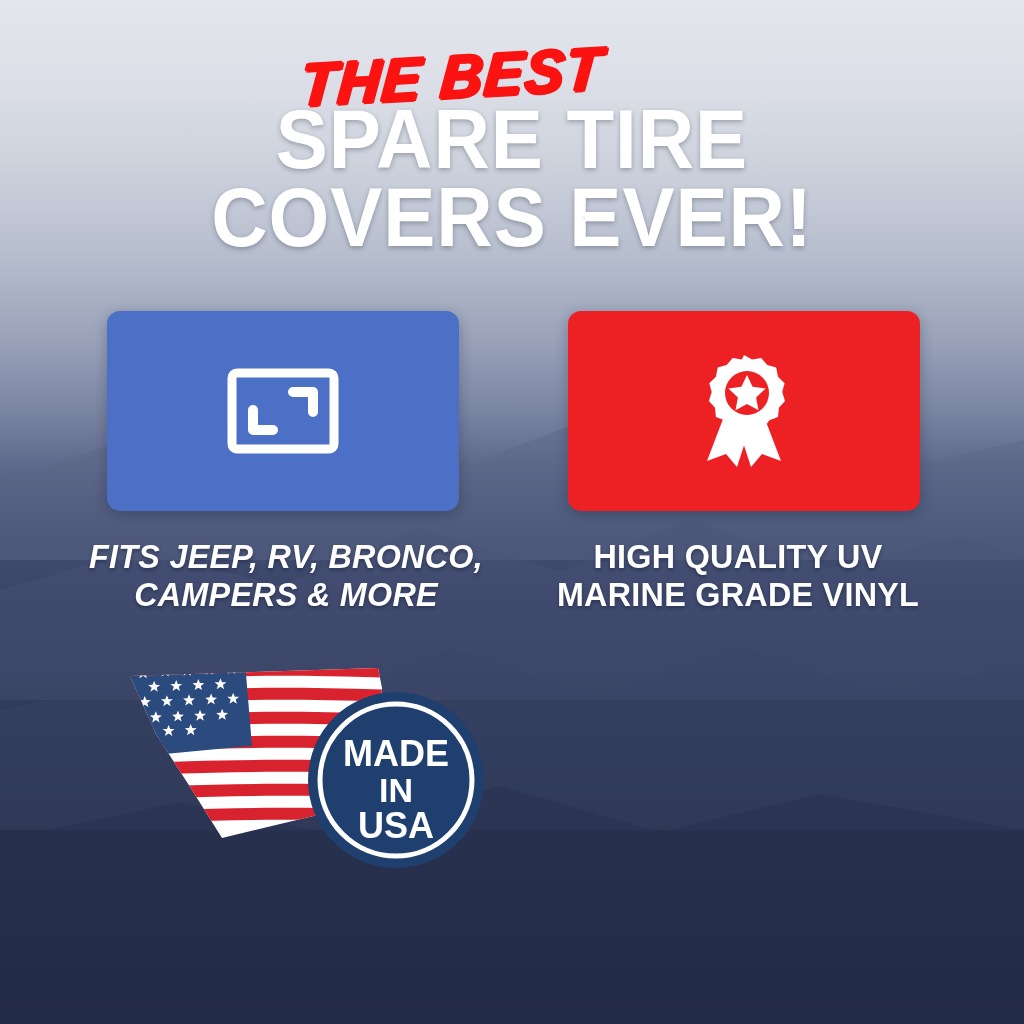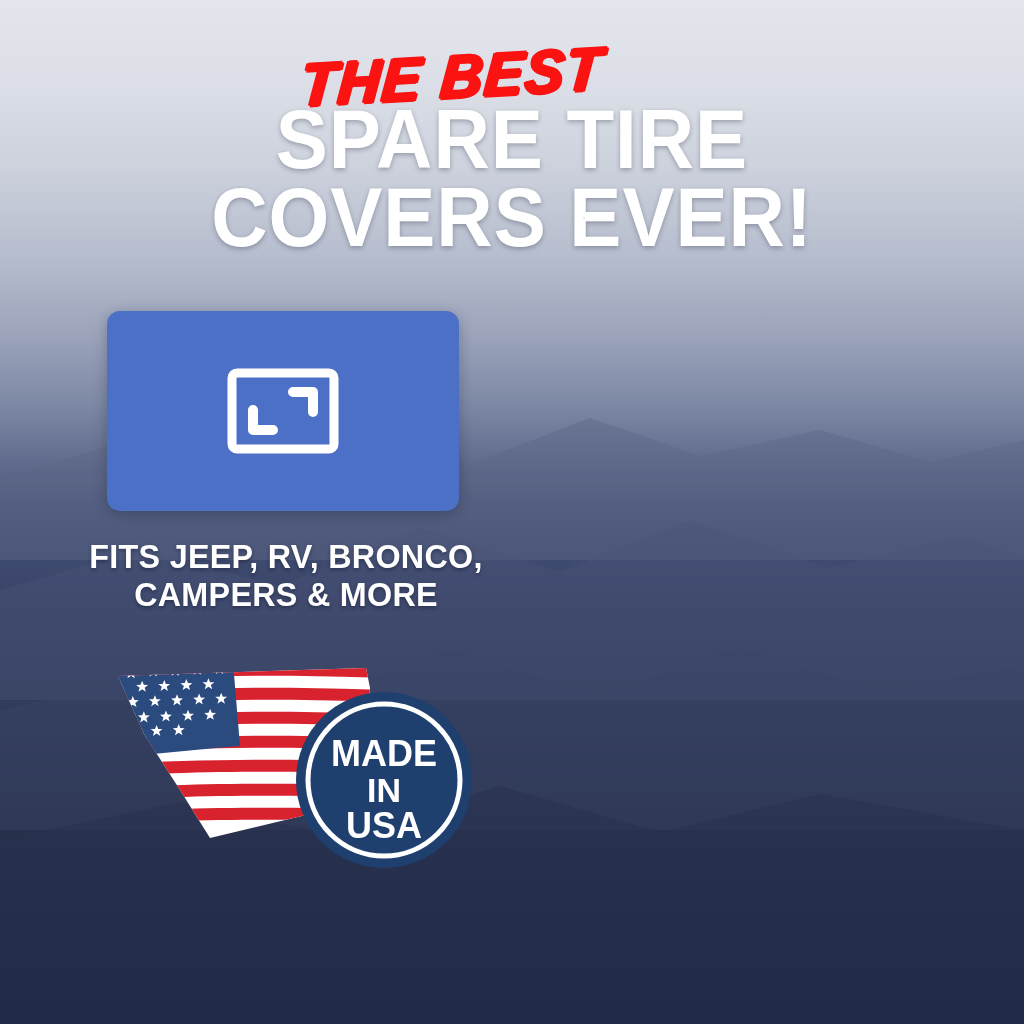--- a/index.html
+++ b/index.html
@@ -117,39 +117,39 @@
     font-family:"Liberation Sans Narrow","Liberation Sans", sans-serif;
     font-weight:bold;
     font-size:34px;
     line-height:1.12;
     letter-spacing:0.3px;
     transform:scaleX(0.95);
     text-shadow:0 2px 4px rgba(16,22,44,.45);
   }
 
   
-  #feature-fits     { left:0;    top:311px; width:572px; }
+  #feature-fits     { left:0;    top:311px; width:572px;font-style:italic; }
   #feature-quality  { left:452px;top:311px; width:572px; }
   #feature-usa      { left:0;    top:660px; width:520px; }
   #feature-lasting  { left:452px;top:675px; width:572px; }
 
   #feature-fits    .card,
   #feature-quality .card,
   #feature-lasting .card { width:352px; height:200px; }
 
   #feature-fits    .card { margin-left:107px; background:#4c70c6; }
   #feature-quality .card { margin-left:116px; background:#ed2024; }
   #feature-lasting .card { margin-left:116px; background:#4c70c6; }
 
   #feature-fits    .caption { width:572px; }
   #feature-quality .caption { width:572px; margin-left:0; }
   #feature-lasting .caption { width:572px; margin-top:30px; }
 
   
-  #usa-art { position:relative; width:520px; height:210px; margin-left:4px; }
+  #usa-art { position:relative; width:520px; height:210px; margin-left:16px; }
   #flag-svg { position:absolute; left:110px; top:2px; }
   #badge-svg { position:absolute; left:290px; top:30px; }
 </style>
 </head>
 <body>
 
 <div id="poster">
 
   <div class="ridge" id="ridge-far">
     <svg viewBox="0 0 1024 230" preserveAspectRatio="none">
@@ -193,20 +193,45 @@
           <path d="M26,42 L26,62 M26,62 L46,62" fill="none" stroke="#ffffff" stroke-width="10" stroke-linecap="round" stroke-linejoin="round"></path>
         </svg>
       </span>
     </div>
     <div class="caption">
       <span>FITS JEEP, RV, BRONCO,</span><br>
       <span>CAMPERS &amp; MORE</span>
     </div>
   </div>
 
+  <div class="feature" id="feature-quality">
+    <div class="card">
+      <span>
+        <svg width="104" height="116" viewBox="0 0 104 116">
+
+          <path d="M31,66 L15,108 L34,101 L45,114 L58,74 Z" fill="#ffffff"></path>
+          <path d="M73,66 L89,108 L70,101 L59,114 L46,74 Z" fill="#ffffff"></path>
+
+          <path fill="#ffffff" d="
+            M52,2
+            L60.0,6.5 L69.2,5.0 L75.3,12.0 L84.2,14.6 L86.0,23.7 L92.6,30.2
+            L90.2,39.1 L93.0,47.9 L86.9,54.8 L86.0,64.0 L77.4,67.3 L72.0,74.8
+            L62.9,73.8 L55.0,78.6 L47.0,73.8 L37.9,74.8 L32.5,67.3 L23.9,64.0
+            L23.0,54.8 L16.9,47.9 L19.7,39.1 L17.3,30.2 L23.9,23.7 L25.7,14.6
+            L34.6,12.0 L40.7,5.0 L49.9,6.5 Z"></path>
+          <circle cx="55" cy="40" r="22" fill="#ed2024"></circle>
+          <path fill="#ffffff" d="M55,22 L60.6,33.8 L73.6,35.5 L64.1,44.5 L66.5,57.3 L55,51.1 L43.5,57.3 L45.9,44.5 L36.4,35.5 L49.4,33.8 Z"></path>
+        </svg>
+      </span>
+    </div>
+    <div class="caption">
+      <span>HIGH QUALITY UV</span><br>
+      <span>MARINE GRADE VINYL</span>
+    </div>
+  </div>
 
   <div class="feature" id="feature-usa">
     <div id="usa-art">
 
       <span id="flag-svg">
         <svg width="270" height="180" viewBox="0 0 270 180">
           <defs>
             <clipPath id="flagClip">
               <path d="M4,14 L252,6 L256,26 L250,108 L246,140 L96,176 L66,128 L30,72 Z"></path>
             </clipPath>

